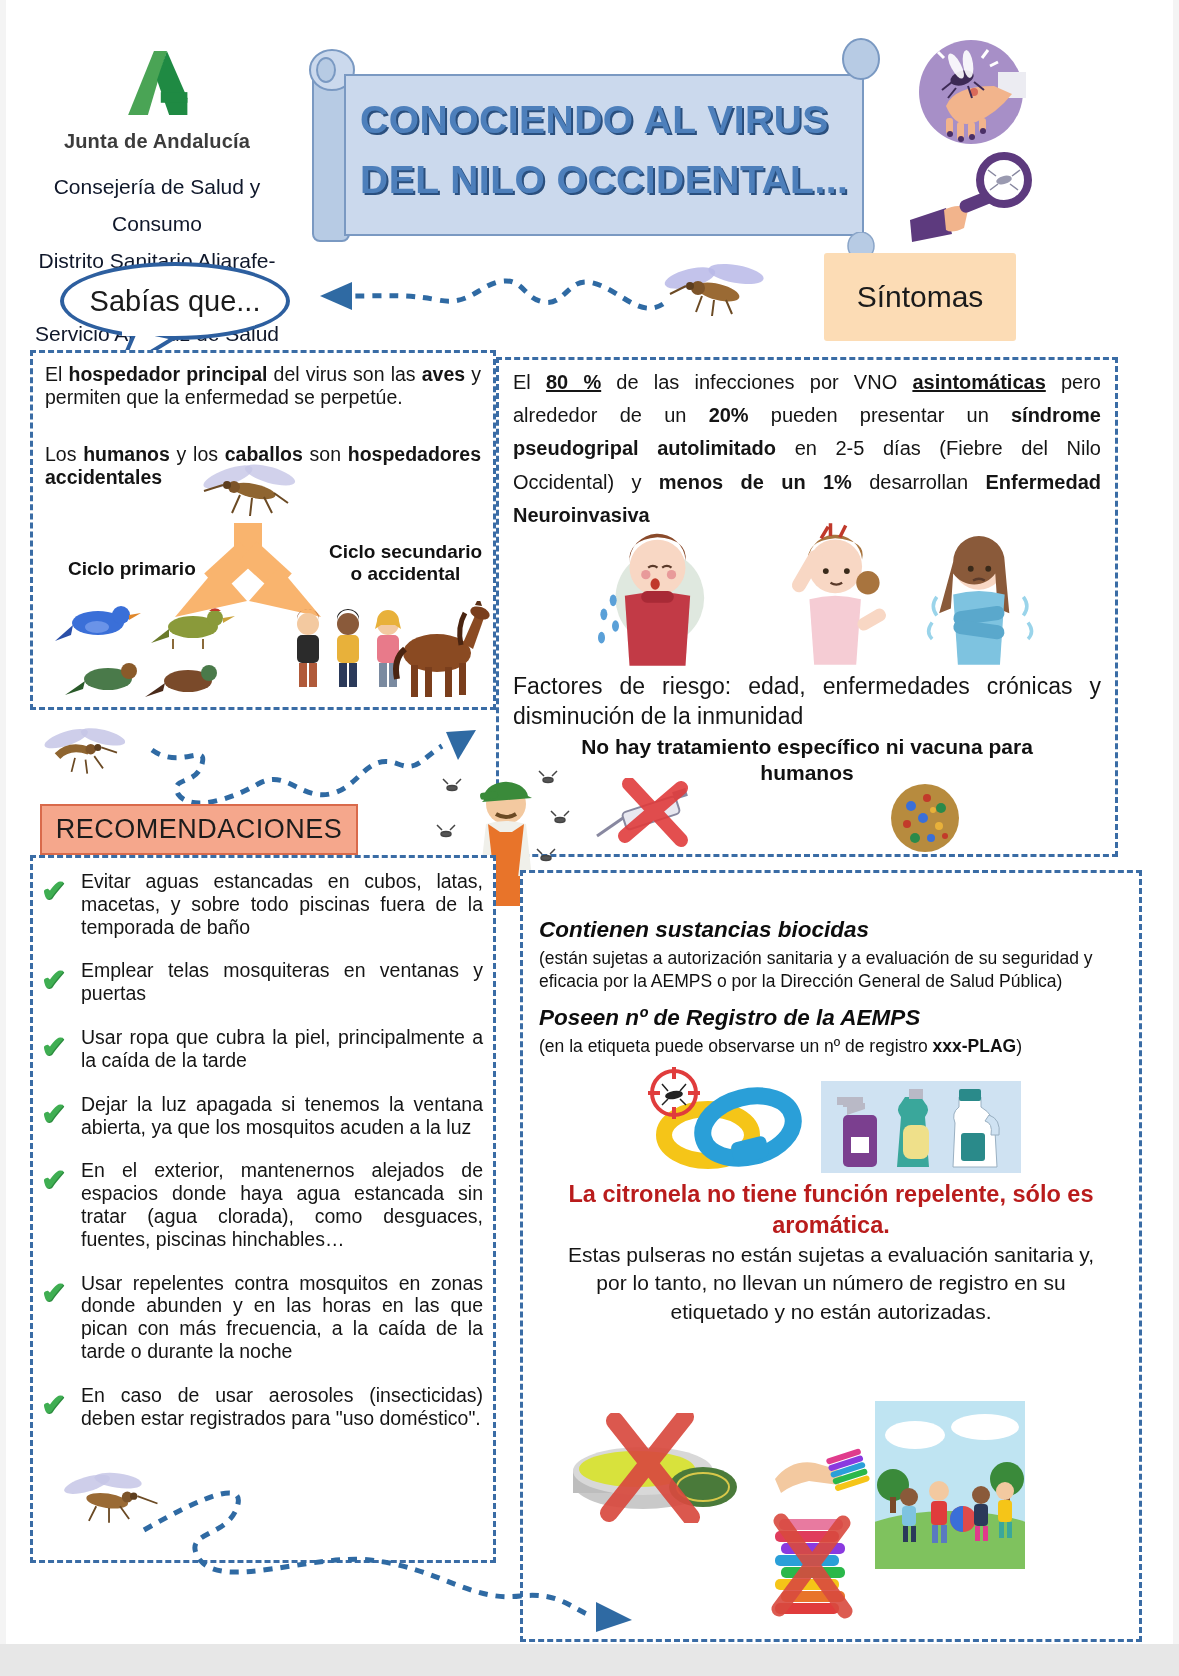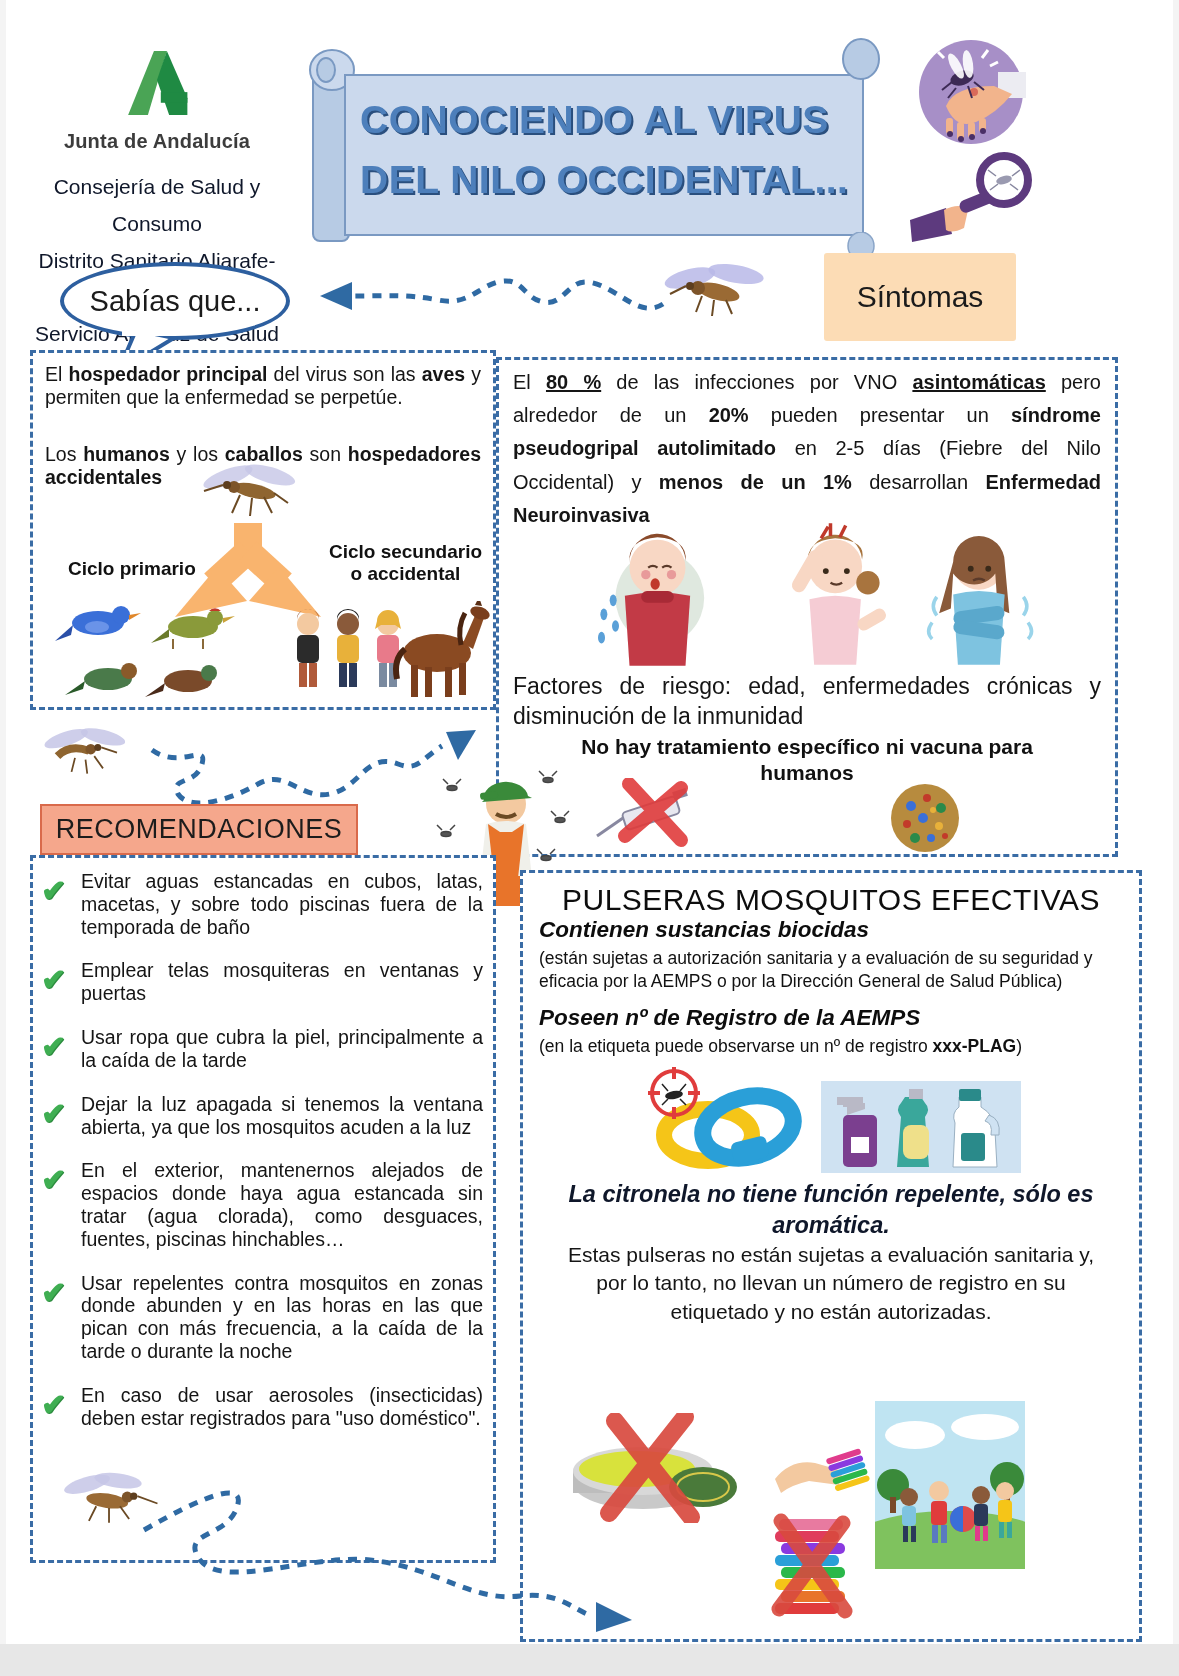--- a/index.html
+++ b/index.html
@@ -27,21 +27,21 @@
   .notreat{font-size:21px;font-weight:bold;text-align:center;line-height:1.25;color:#111;}
   .recom-title{background:#f5a78c;border:2px solid #d96a4b;display:flex;align-items:center;
                justify-content:center;font-size:27px;color:#1c1c1c;letter-spacing:.5px;}
   .rec-item{display:flex;margin-bottom:21px;}
   .rec-check{width:40px;flex:0 0 40px;color:#3fae52;font-size:30px;font-weight:bold;
              line-height:1;padding-top:6px;text-shadow:1px 1px 0 #2c8c3e;}
   .rec-text{flex:1;}
   .puls-title{font-size:30px;text-align:center;color:#0d0d0d;letter-spacing:.5px;}
   .puls-sub{font-size:22.5px;font-weight:bold;color:#0d0d0d;font-style:italic;}
   .puls-note{font-size:17.5px;color:#111;line-height:1.3;}
-  .citro{font-size:23.5px;font-weight:bold;text-align:center;line-height:1.3;color:#0f172a;font-style:italic;}
+  .citro{font-size:23.5px;font-weight:bold;text-align:center;line-height:1.3;color:#b91c1c;}
   .citro-note{font-size:21px;text-align:center;line-height:1.35;color:#151515;}
   .graybar{background:#e7e7e7;}
 </style>
 </head>
 <body>
 
 <div class="page">
 <div class="paper"></div>
 
 <div class="abs" style="left:22px;top:40px;width:270px;text-align:center;">
@@ -356,21 +356,20 @@
     <path d="M85,33 l22,8 M40,44 l-8,16 M54,46 l0,16 M66,44 l10,14" stroke="#6b4a24" stroke-width="2" fill="none"></path>
   </svg>
 </div>
 
 <svg class="abs" style="left:140px;top:1468px;z-index:3;" width="520" height="170" viewBox="0 0 520 170">
   <path d="M4,62 C60,30 110,8 96,42 C84,70 40,64 60,92 C84,122 170,86 230,92 C300,100 330,134 380,128 C420,124 430,140 452,148" fill="none" stroke="#2f6aa3" stroke-width="5" stroke-dasharray="9 8"></path>
   <polygon points="492,152 456,134 456,164" fill="#2f6aa3"></polygon>
 </svg>
 
 <div class="abs dashed" style="left:520px;top:870px;width:616px;height:766px;">
-  <div class="puls-title" style="position:absolute;left:0;top:10px;width:100%;">PULSERAS MOSQUITOS EFECTIVAS</div>
   <div class="puls-sub" style="position:absolute;left:16px;top:44px;">Contienen sustancias biocidas</div>
   <div class="puls-note" style="position:absolute;left:16px;top:74px;width:580px;">(están sujetas a autorización sanitaria y a evaluación de su seguridad y eficacia por la AEMPS o por la Dirección General de Salud Pública)</div>
   <div class="puls-sub" style="position:absolute;left:16px;top:132px;">Poseen nº de Registro de la AEMPS</div>
   <div class="puls-note" style="position:absolute;left:16px;top:162px;width:580px;"><span>(en la etiqueta puede observarse un nº de registro </span><span style="font-weight: bold;">xxx-PLAG</span><span>)</span></div>
 
   <svg style="position:absolute;left:105px;top:192px;" width="190" height="112" viewBox="0 0 190 112">
     <ellipse cx="80" cy="70" rx="44" ry="26" fill="none" stroke="#f5c518" stroke-width="16"></ellipse>
     <ellipse cx="120" cy="62" rx="46" ry="30" fill="none" stroke="#2a9fd8" stroke-width="17" transform="rotate(-14 120 62)"></ellipse>
     <rect x="104" y="74" width="36" height="22" rx="6" fill="#2a9fd8" transform="rotate(-14 122 85)"></rect>
     <circle cx="46" cy="28" r="22" fill="none" stroke="#e03c3c" stroke-width="4"></circle>

